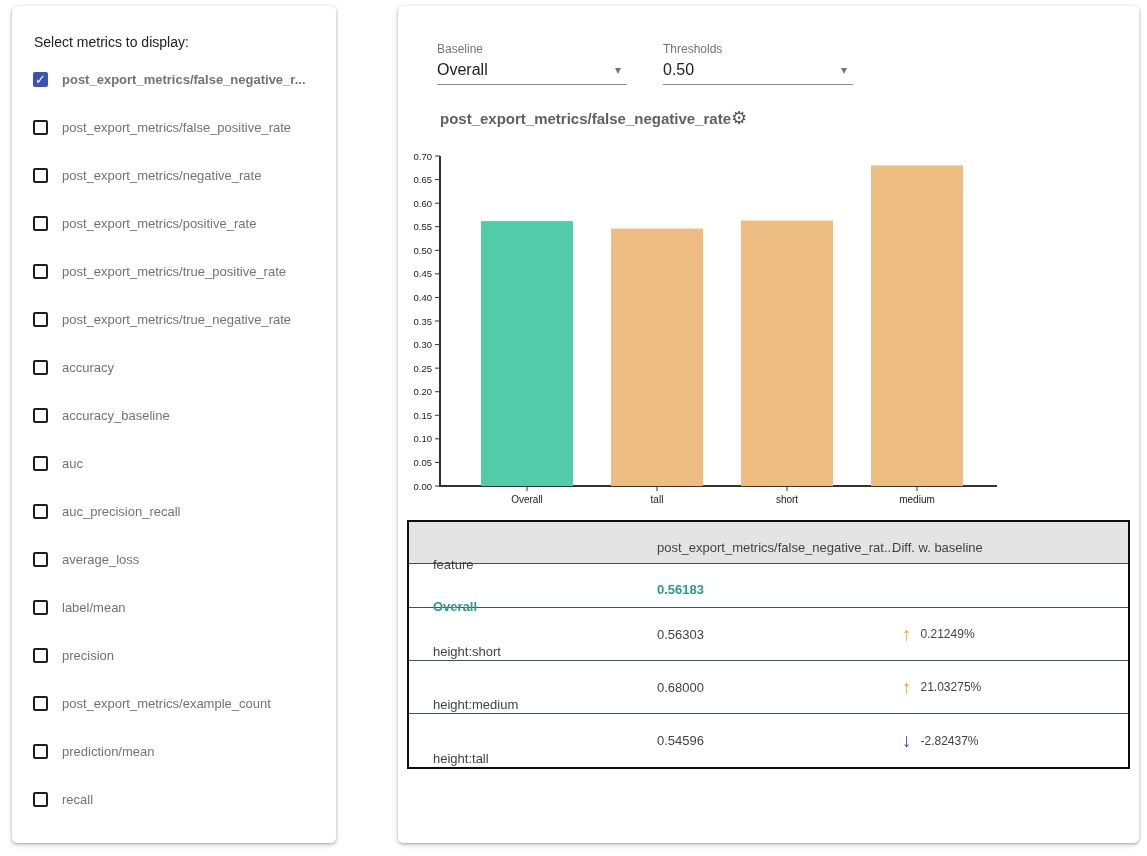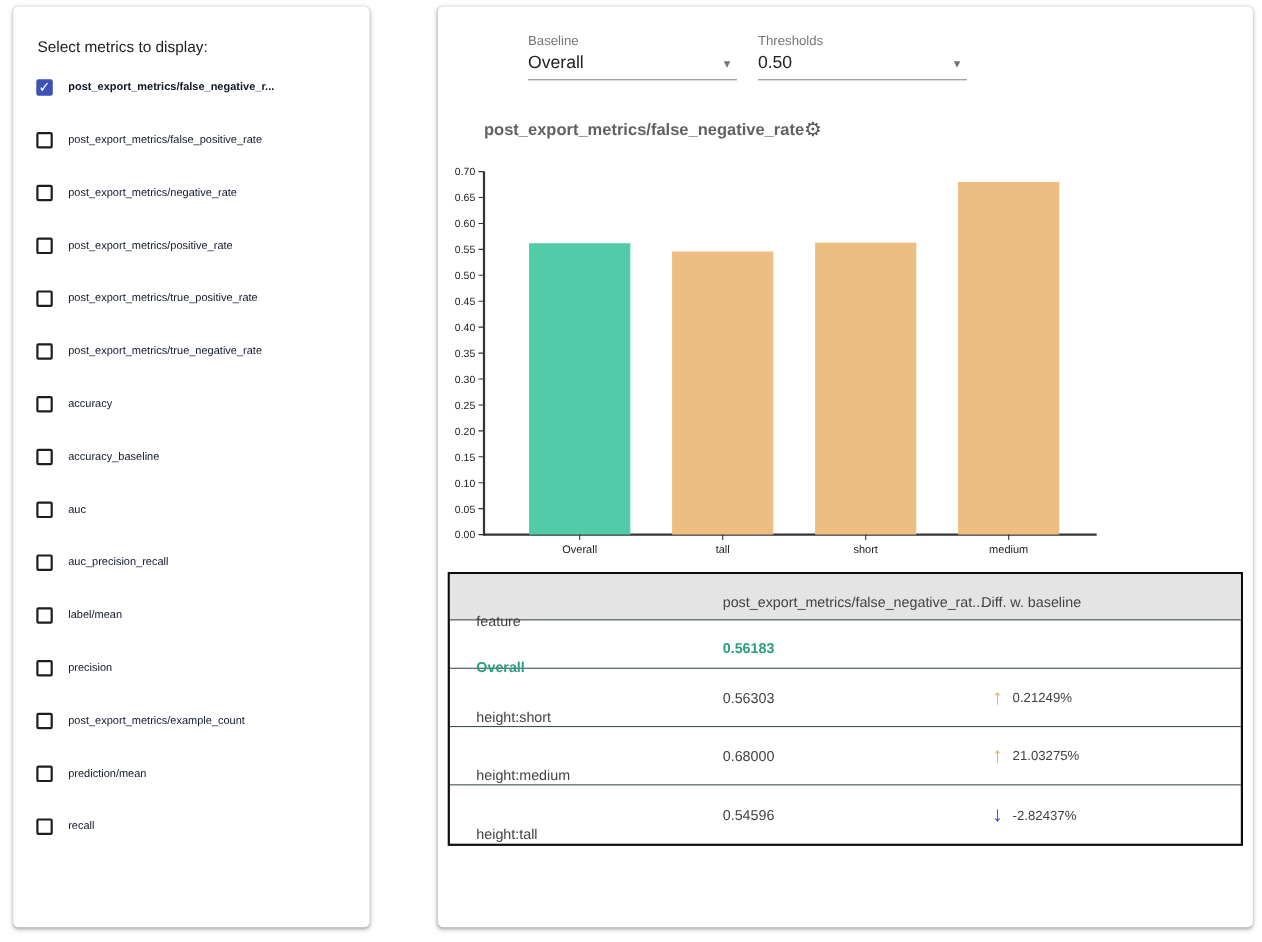--- a/index.html
+++ b/index.html
@@ -11,25 +11,25 @@
   .card-right { left:398px; top:6px; width:741px; height:837px; }
 
   
   .sidebar-heading { margin:28px 0 5px 22px; font-size:14px; color:#212121; }
   .metric-list { }
   .metric-item { height:48px; display:flex; align-items:center; padding-left:21px; gap:14px; cursor:pointer; }
   .checkbox { width:15px; height:15px; border:2px solid #1e1e1e; border-radius:2px; flex:0 0 auto; }
   .checkbox.checked { border-color:var(--checkbox-blue,#3f51b5); background:var(--checkbox-blue,#3f51b5);
     display:flex; align-items:center; justify-content:center; }
   .tick { color:#fff; font-size:13px; font-weight:bold; line-height:1; }
-  .metric-label { font-size:10px; color:#0f172a; white-space:nowrap; }
+  .metric-label { font-size:13px; color:#737373; white-space:nowrap; }
   .metric-item.selected .metric-label { font-weight:bold; }
 
   
-  .controls { position:absolute; top:24px; left:39px; display:flex; gap:19px;margin-left:43px; }
+  .controls { position:absolute; top:36px; left:39px; display:flex; gap:36px; }
   .select-group { width:190px; cursor:pointer; }
   .select-label { font-size:12px; color:#757575; }
   .select-value-row { display:flex; justify-content:space-between; align-items:center;
     border-bottom:1px solid #8b8b8b; padding:3px 6px 5px 0; margin-top:2px; }
   .select-value { font-size:16px; color:#212121; }
   .select-arrow { font-size:12px; color:#757575; }
 
   
   .chart-title-row { position:absolute; top:103px; left:42px; display:flex; align-items:center; }
   .chart-title { font-size:15px; font-weight:bold; color:#616161; }
@@ -95,20 +95,24 @@
         <span class="checkbox"></span>
         <span class="metric-label">accuracy_baseline</span>
       </div>
       <div class="metric-item">
         <span class="checkbox"></span>
         <span class="metric-label">auc</span>
       </div>
       <div class="metric-item">
         <span class="checkbox"></span>
         <span class="metric-label">auc_precision_recall</span>
+      </div>
+      <div class="metric-item">
+        <span class="checkbox"></span>
+        <span class="metric-label">average_loss</span>
       </div>
       <div class="metric-item">
         <span class="checkbox"></span>
         <span class="metric-label">label/mean</span>
       </div>
       <div class="metric-item">
         <span class="checkbox"></span>
         <span class="metric-label">precision</span>
       </div>
       <div class="metric-item">

